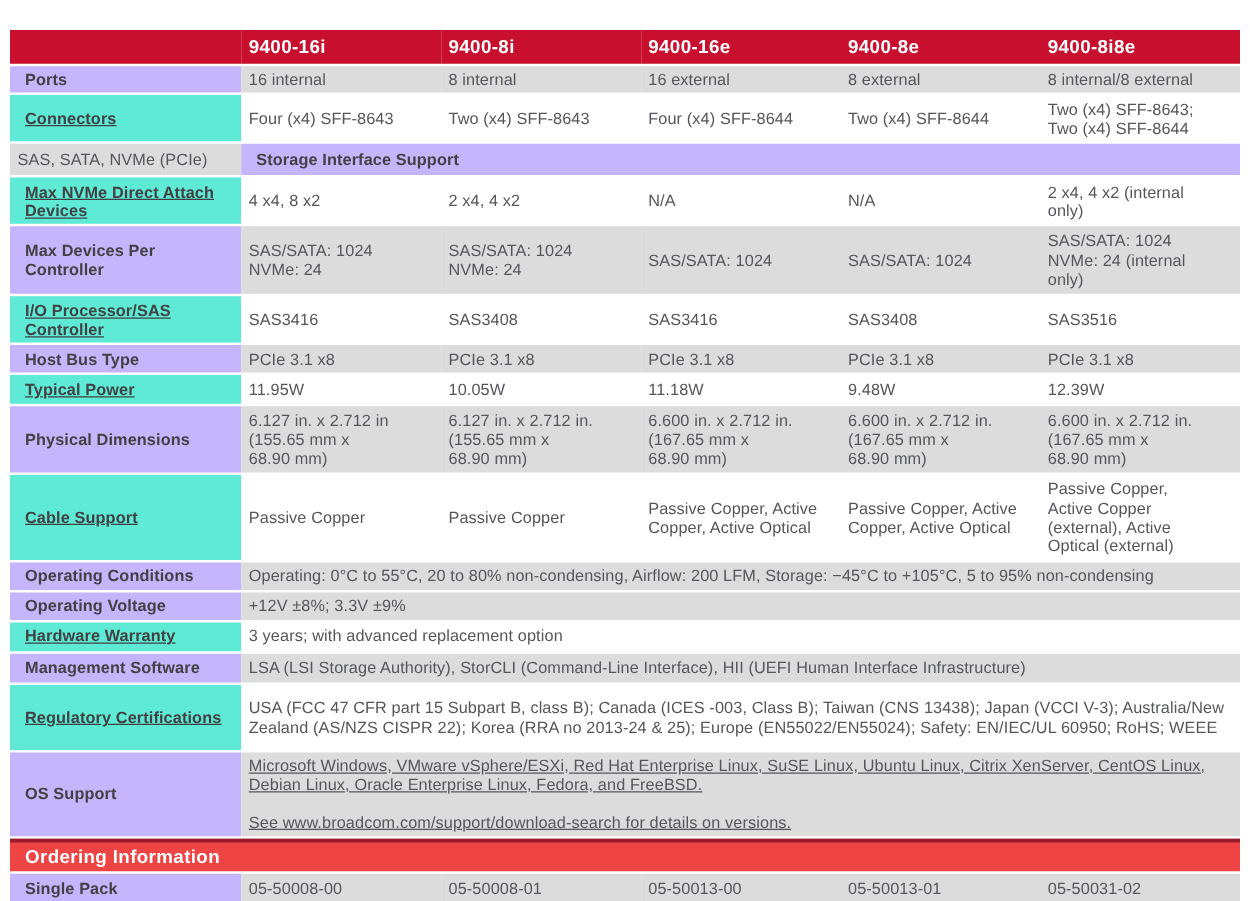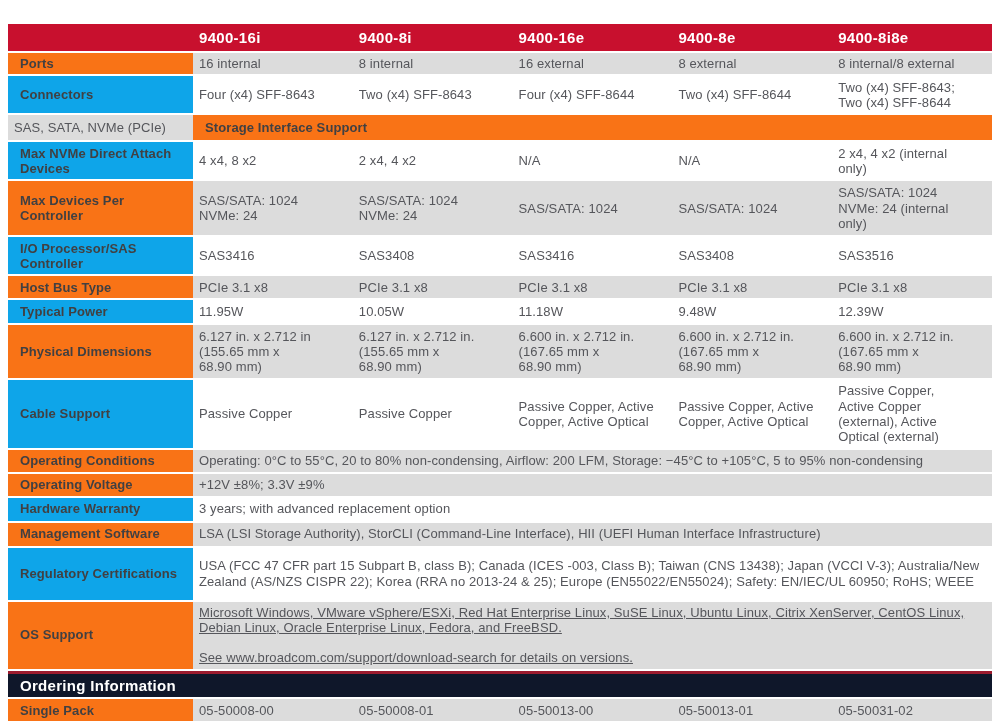--- a/index.html
+++ b/index.html
@@ -39,27 +39,27 @@
   .row.header-row .cell {
     background: #c8102e;
     color: #ffffff;
     font-weight: bold;
     font-size: 15px;
     letter-spacing: 0.3px;
     white-space: nowrap;
   }
   
   .row.shaded .cell { background: #dcdcdc; }
-  .row.shaded .cell.label { background: #f97316; }
+  .row.shaded .cell.label { background: #c4b5fd; }
   
   .row.plain .cell { background: #ffffff; }
-  .row.plain .cell.label { background: #0ea5e9; }
+  .row.plain .cell.label { background: #5eead4; text-decoration: underline; }
   
   .band {
-    background: #0f172a;
+    background: #ef4444;
     border-top: 3px solid #9b1b2e;
     color: #ffffff;
     font-weight: bold;
     font-size: 15px;
     letter-spacing: 0.3px;
     display: flex;
     align-items: center;
     padding-left: 12px;
     margin-bottom: 2px;
   }

